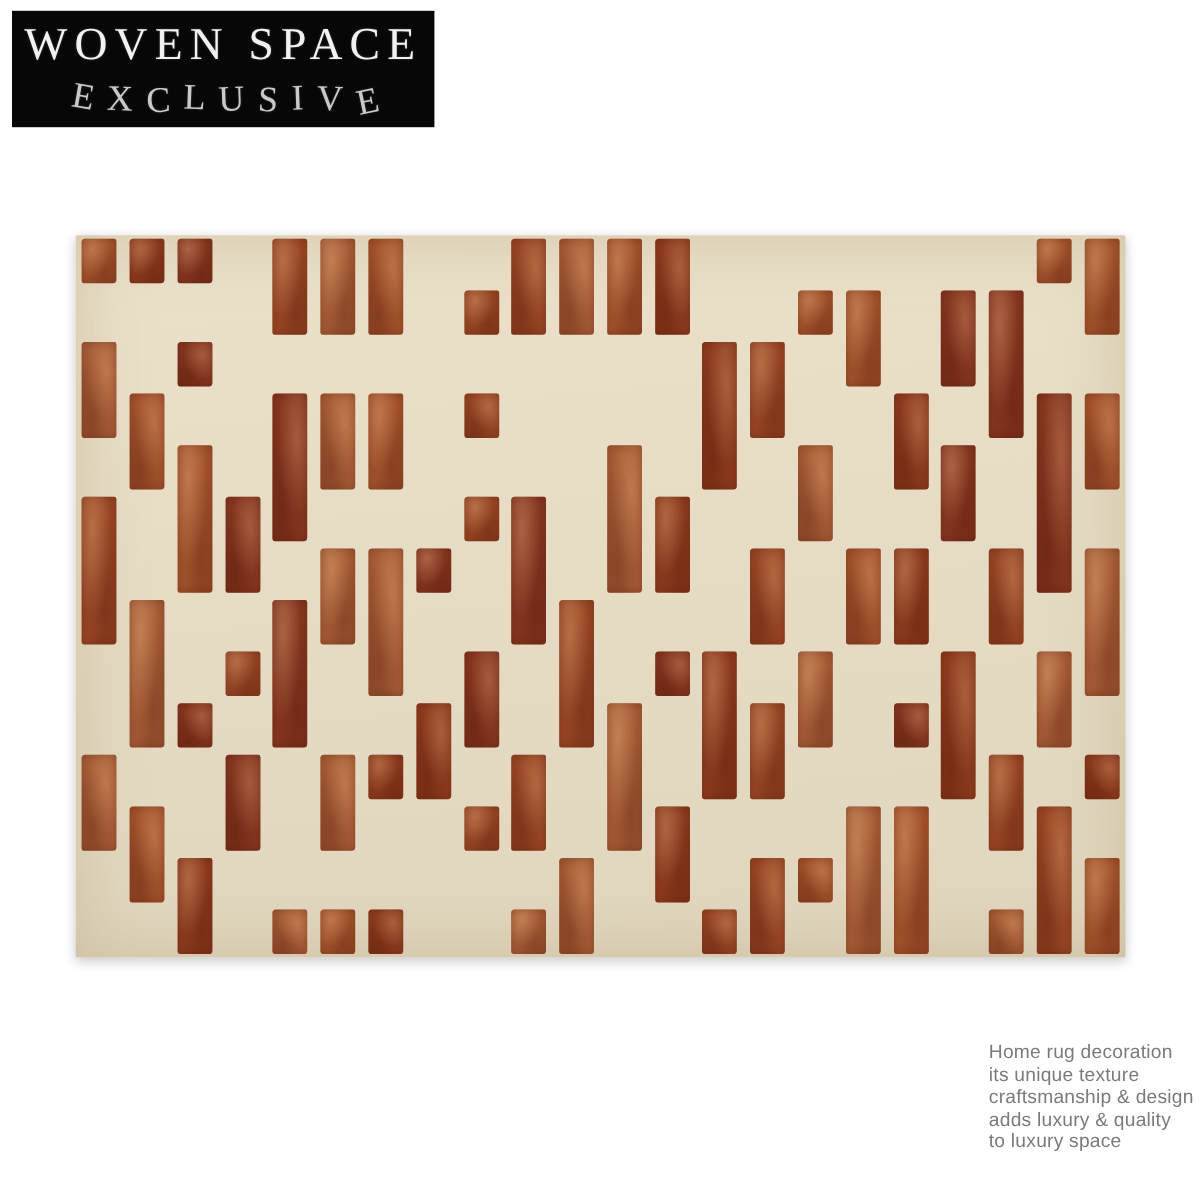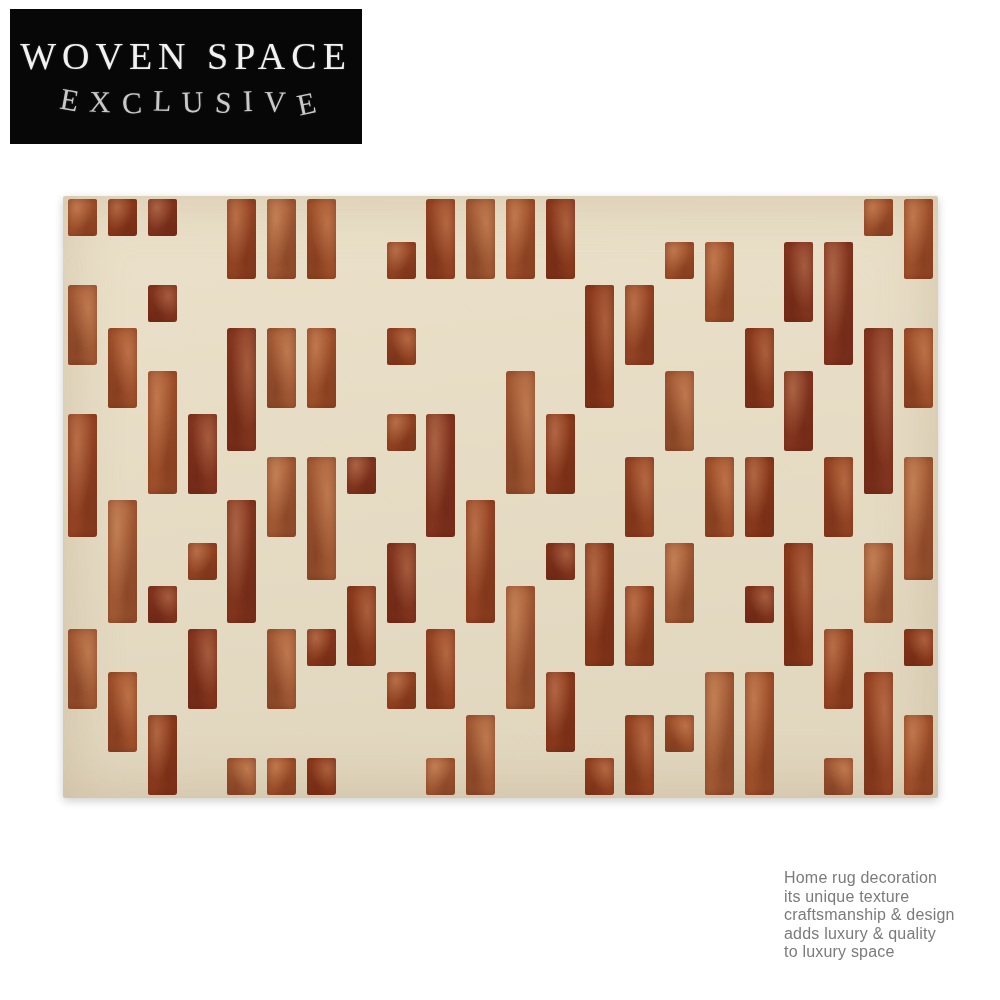--- a/index.html
+++ b/index.html
@@ -8,21 +8,21 @@
     background: #ffffff;
     position: relative;
     font-family: "Liberation Sans", sans-serif;
     overflow: hidden;
   }
 
   
   .banner {
     position: absolute;
     left: 10px; top: 9px;
-    width: 352px; height: 135px;
+    width: 352px; height: 97px;
     display: flex; flex-direction: column;
     align-items: center; justify-content: center;
     overflow: hidden;
   }
   .brand-line1 {
     font-family: "Liberation Serif", serif;
     font-size: 38px;
     letter-spacing: 6px;
     white-space: nowrap;
     text-shadow: 0 0 2px rgba(255,255,255,.25);
@@ -68,21 +68,21 @@
 
   
   .caption {
     position: absolute;
     left: 784px; top: 869px;
     width: 205px;
     font-size: 16px;
     line-height: 18.5px;
     letter-spacing: 0.2px;
   }
-  .caption div { white-space: nowrap; }
+  .caption div { white-space: nowrap; margin-left: 40px; }
 </style>
 </head>
 <body>
 
 <div class="banner" style="background: rgb(7, 7, 7);">
   <div class="brand-line1" style="color: rgb(242, 242, 242);">WOVEN SPACE</div>
   <div class="brand-line2" style="color: rgb(201, 201, 201);"><span class="ltr" style="transform: rotate(10deg) translateY(-1px);">E</span><span class="ltr" style="transform: rotate(2deg) translateY(0px);">X</span><span class="ltr" style="transform: rotate(-3deg) translateY(1px);">C</span><span class="ltr" style="transform: rotate(2deg) translateY(-1px);">L</span><span class="ltr" style="transform: rotate(-2deg) translateY(0px);">U</span><span class="ltr" style="transform: rotate(3deg) translateY(1px);">S</span><span class="ltr" style="transform: rotate(-2deg) translateY(-1px);">I</span><span class="ltr" style="transform: rotate(2deg) translateY(0px);">V</span><span class="ltr" style="transform: rotate(-12deg) translateY(1px);">E</span></div>
 </div>
 
 <div class="rug" style="background: linear-gradient(175deg, rgb(235, 225, 202), rgb(224, 213, 189));">

